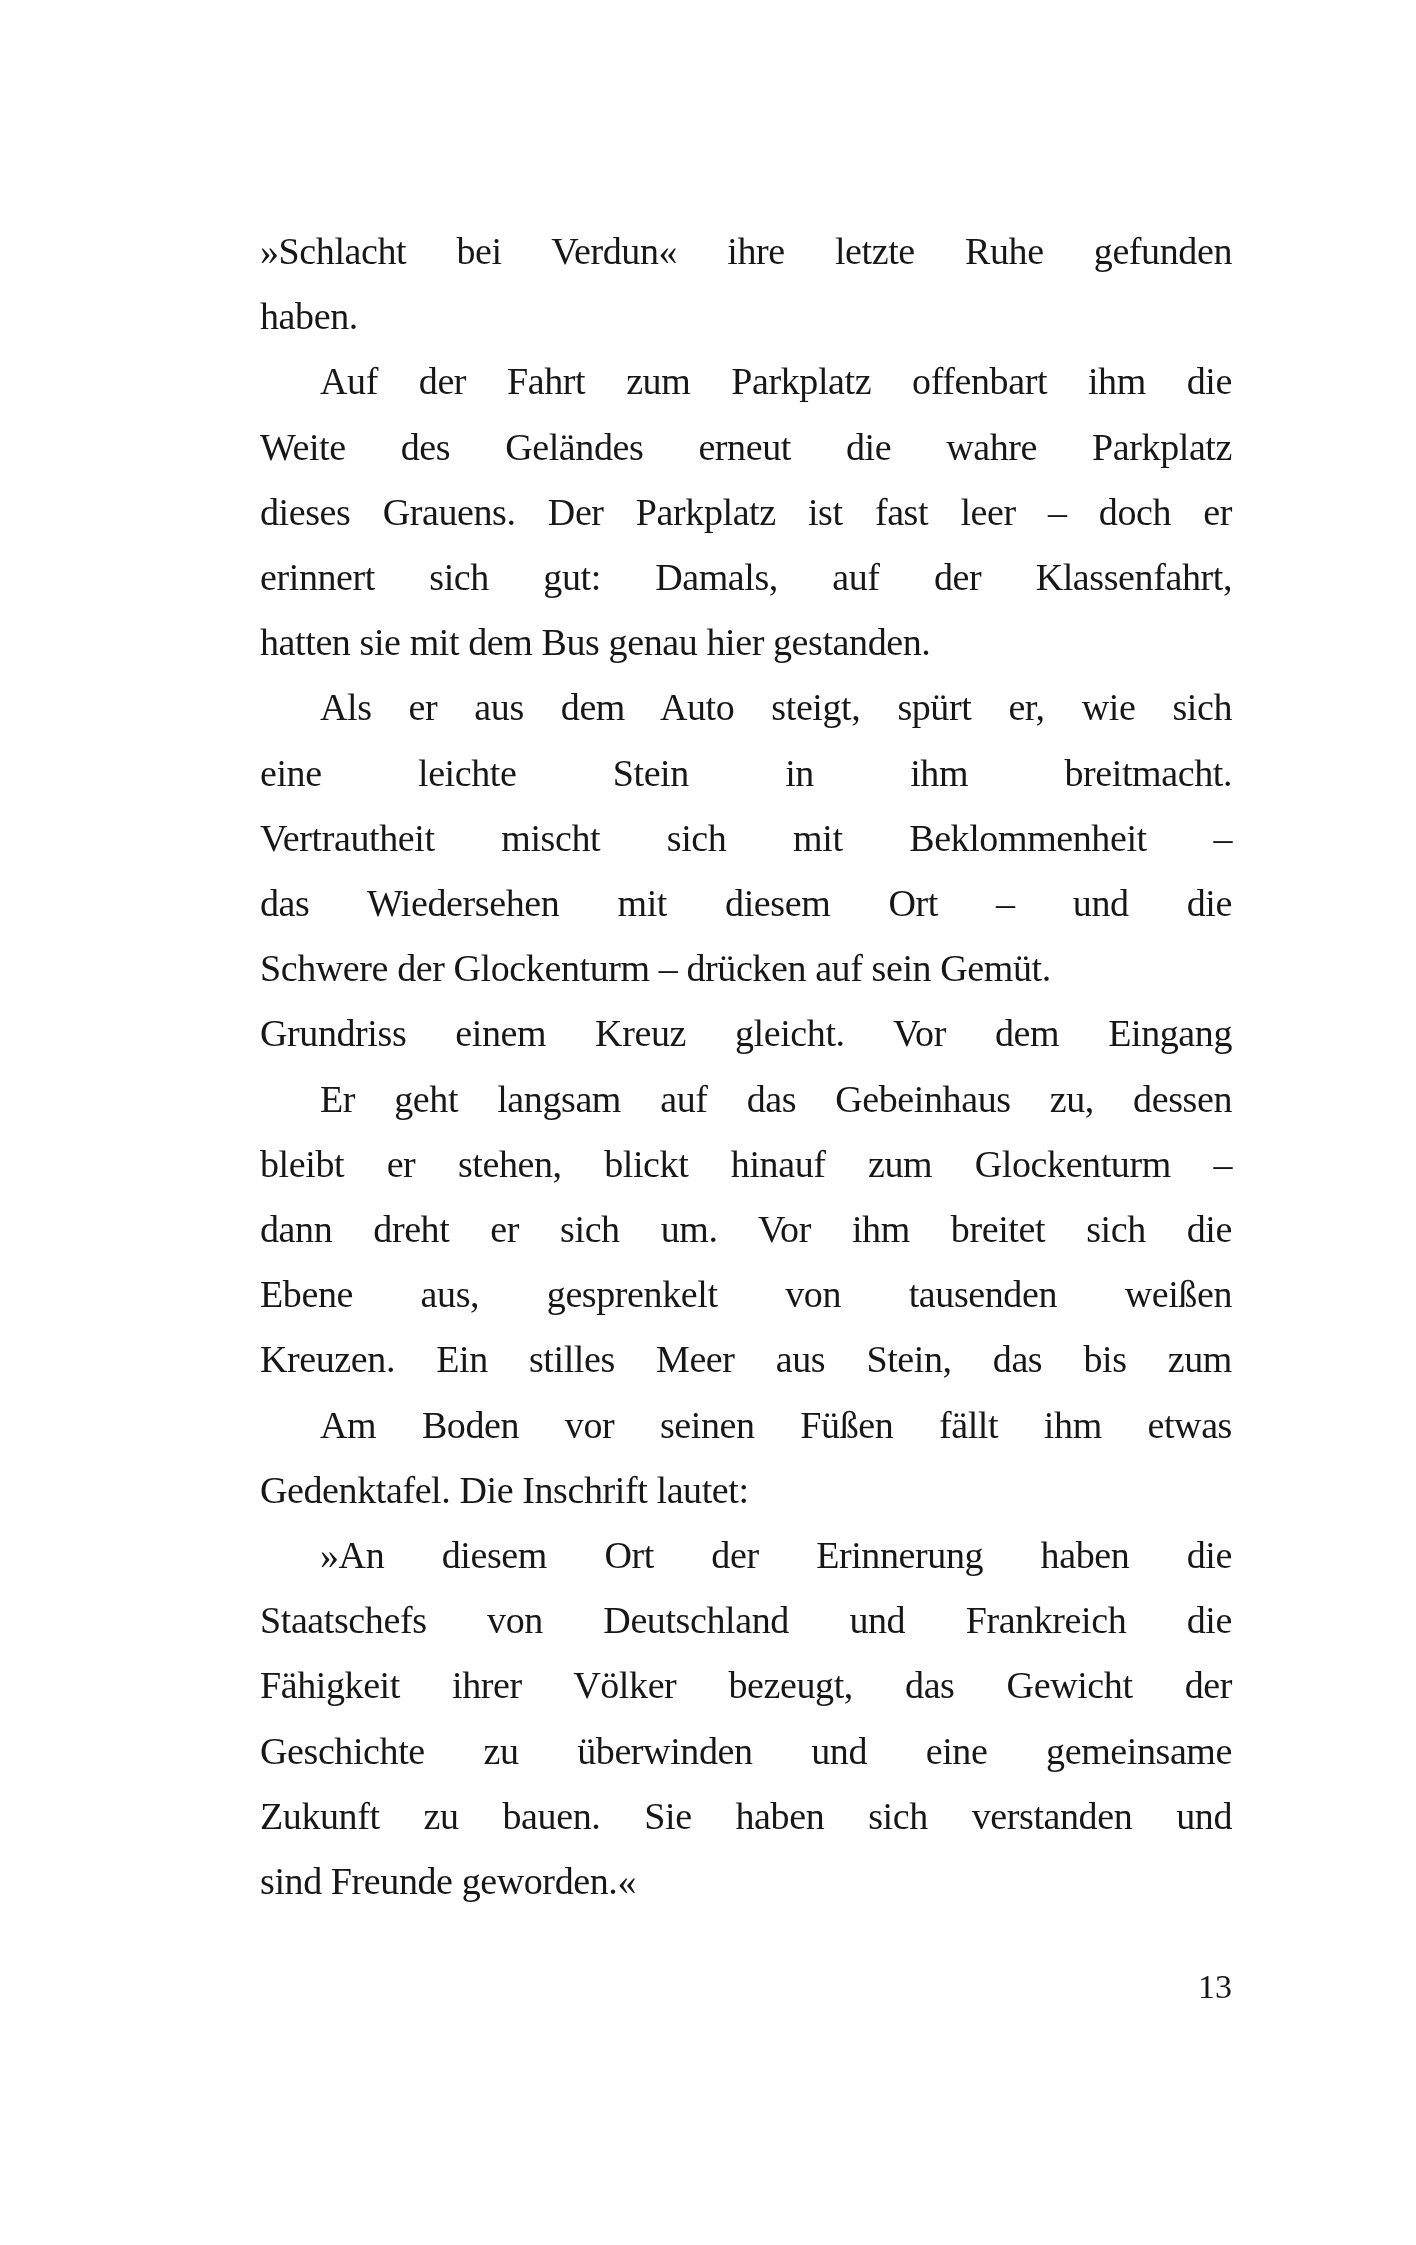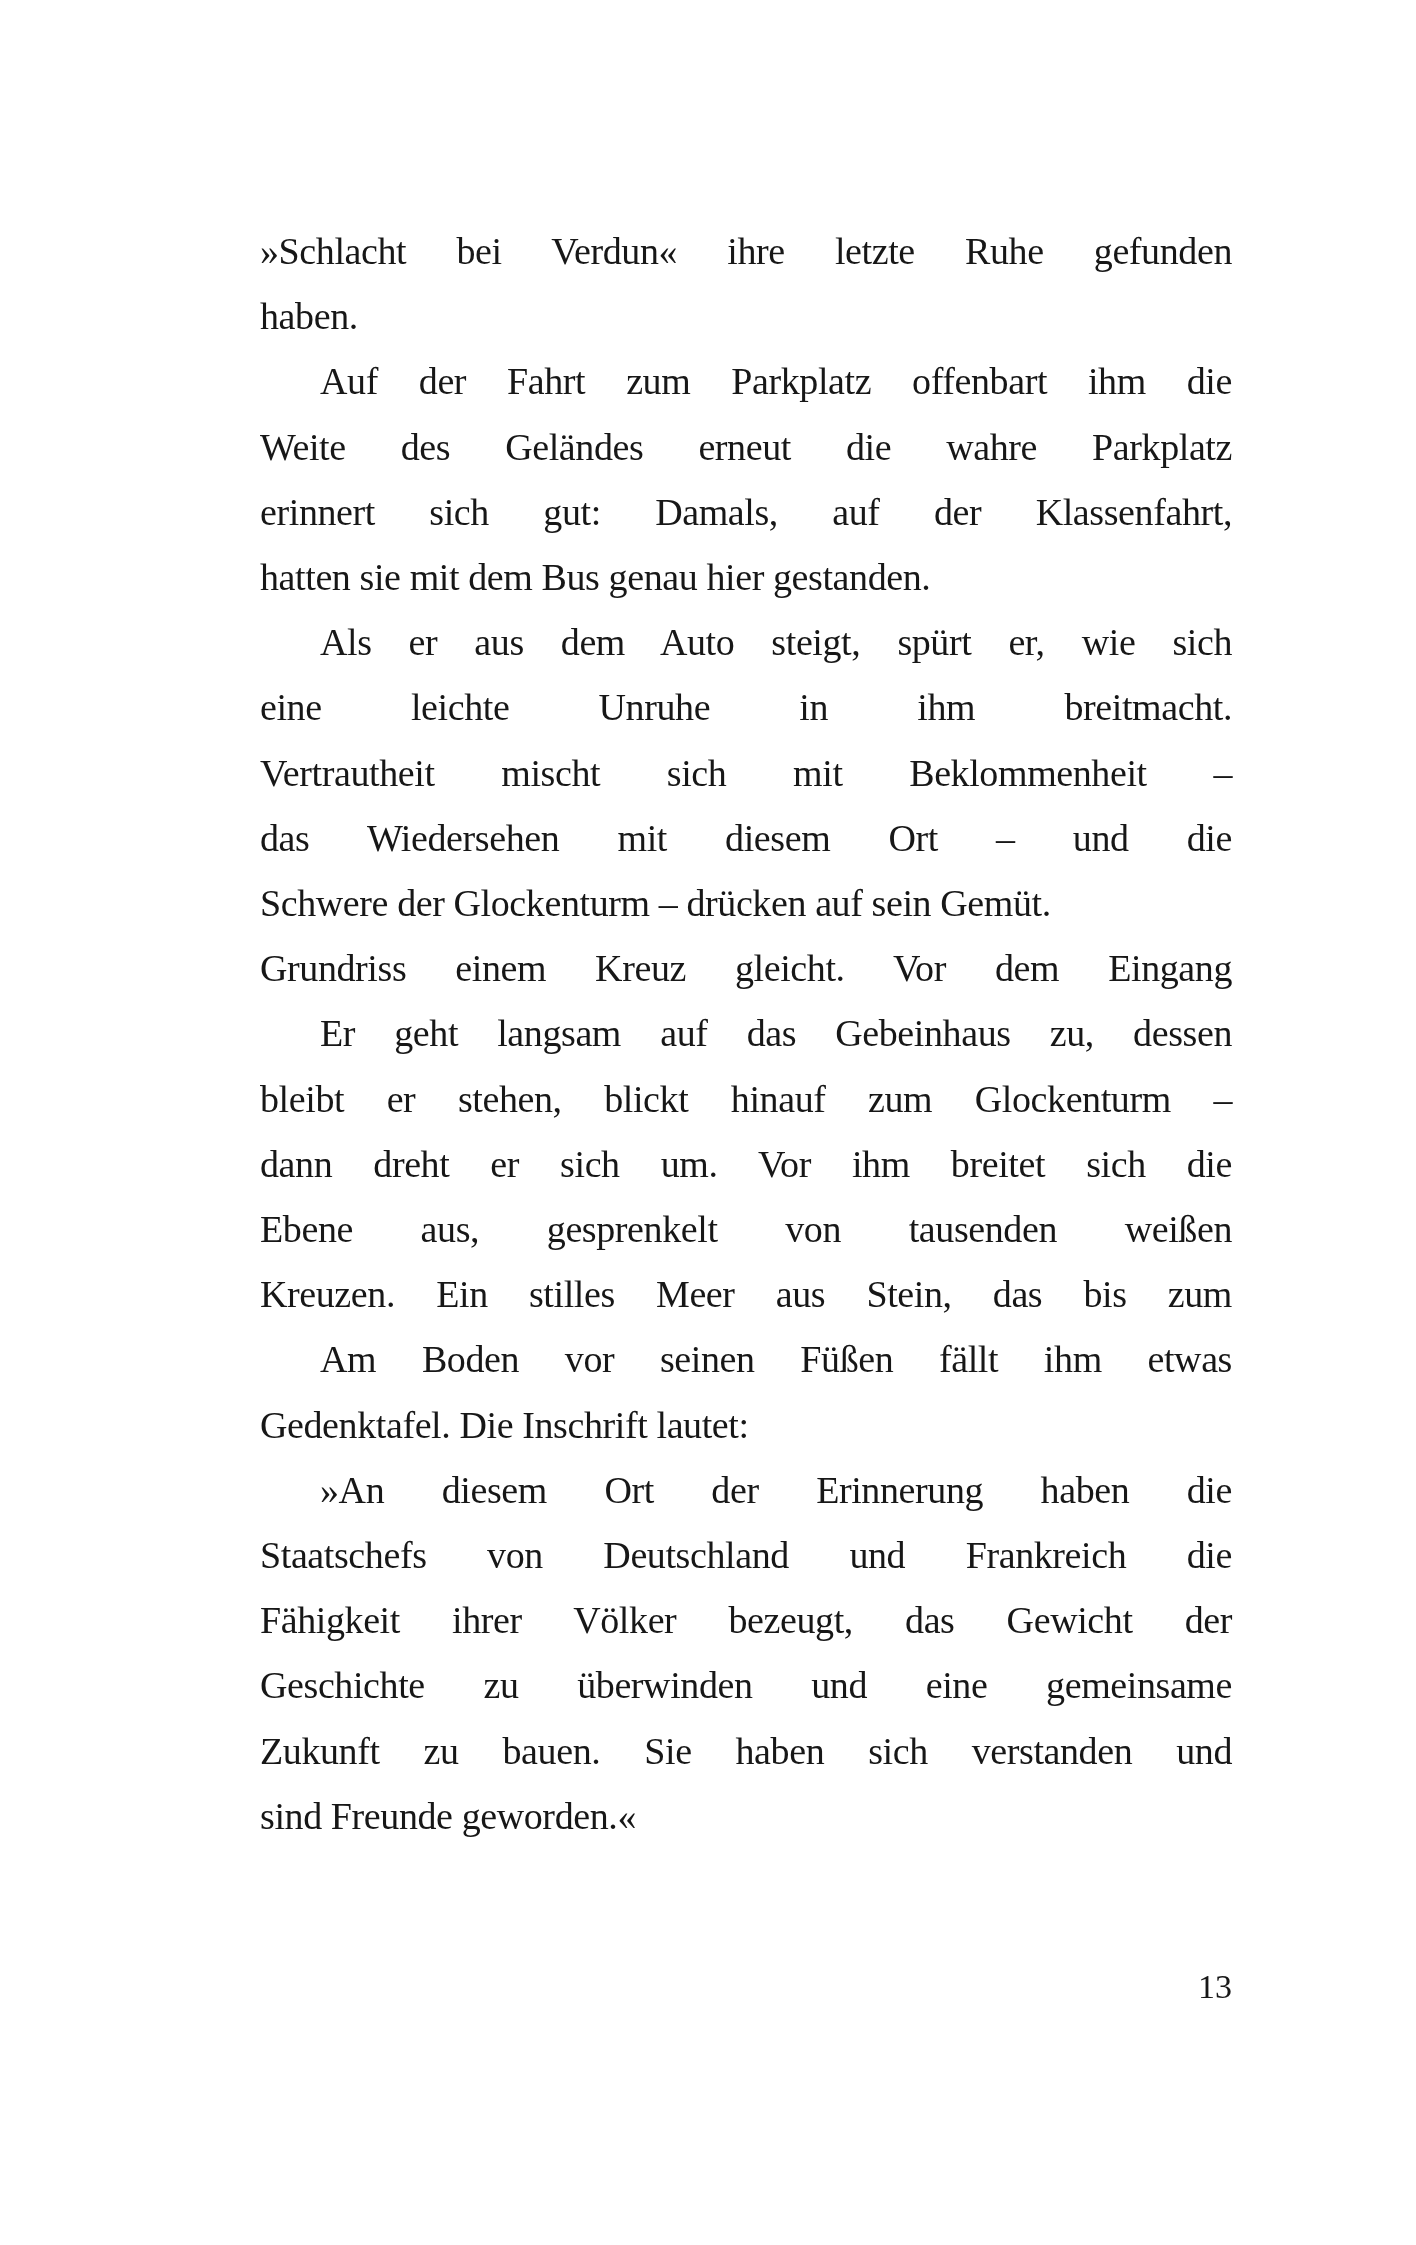--- a/index.html
+++ b/index.html
@@ -47,26 +47,27 @@
 <body>
 
 <div class="text-block">
     <div class="paragraph">
       <div class="line">»Schlacht bei Verdun« ihre letzte Ruhe gefunden</div>
       <div class="line para-last">haben.</div>
     </div>
     <div class="paragraph">
       <div class="line indent">Auf der Fahrt zum Parkplatz offenbart ihm die</div>
       <div class="line">Weite des Geländes erneut die wahre Parkplatz</div>
+      <div class="line">dieses Grauens. Der Parkplatz ist fast leer – doch er</div>
       <div class="line">erinnert sich gut: Damals, auf der Klassenfahrt,</div>
       <div class="line para-last">hatten sie mit dem Bus genau hier gestanden.</div>
     </div>
     <div class="paragraph">
       <div class="line indent">Als er aus dem Auto steigt, spürt er, wie sich</div>
-      <div class="line">eine leichte Unruhe in ihm breitmacht.</div>
+      <div class="line">eine leichte Stein in ihm breitmacht.</div>
       <div class="line">Vertrautheit mischt sich mit Beklommenheit –</div>
       <div class="line">das Wiedersehen mit diesem Ort – und die</div>
       <div class="line para-last">Schwere der Glockenturm – drücken auf sein Gemüt.</div>
     </div>
     <div class="paragraph">
       <div class="line">Grundriss einem Kreuz gleicht. Vor dem Eingang</div>
       <div class="line indent">Er geht langsam auf das Gebeinhaus zu, dessen</div>
       <div class="line">bleibt er stehen, blickt hinauf zum Glockenturm –</div>
       <div class="line">dann dreht er sich um. Vor ihm breitet sich die</div>
       <div class="line">Ebene aus, gesprenkelt von tausenden weißen</div>

